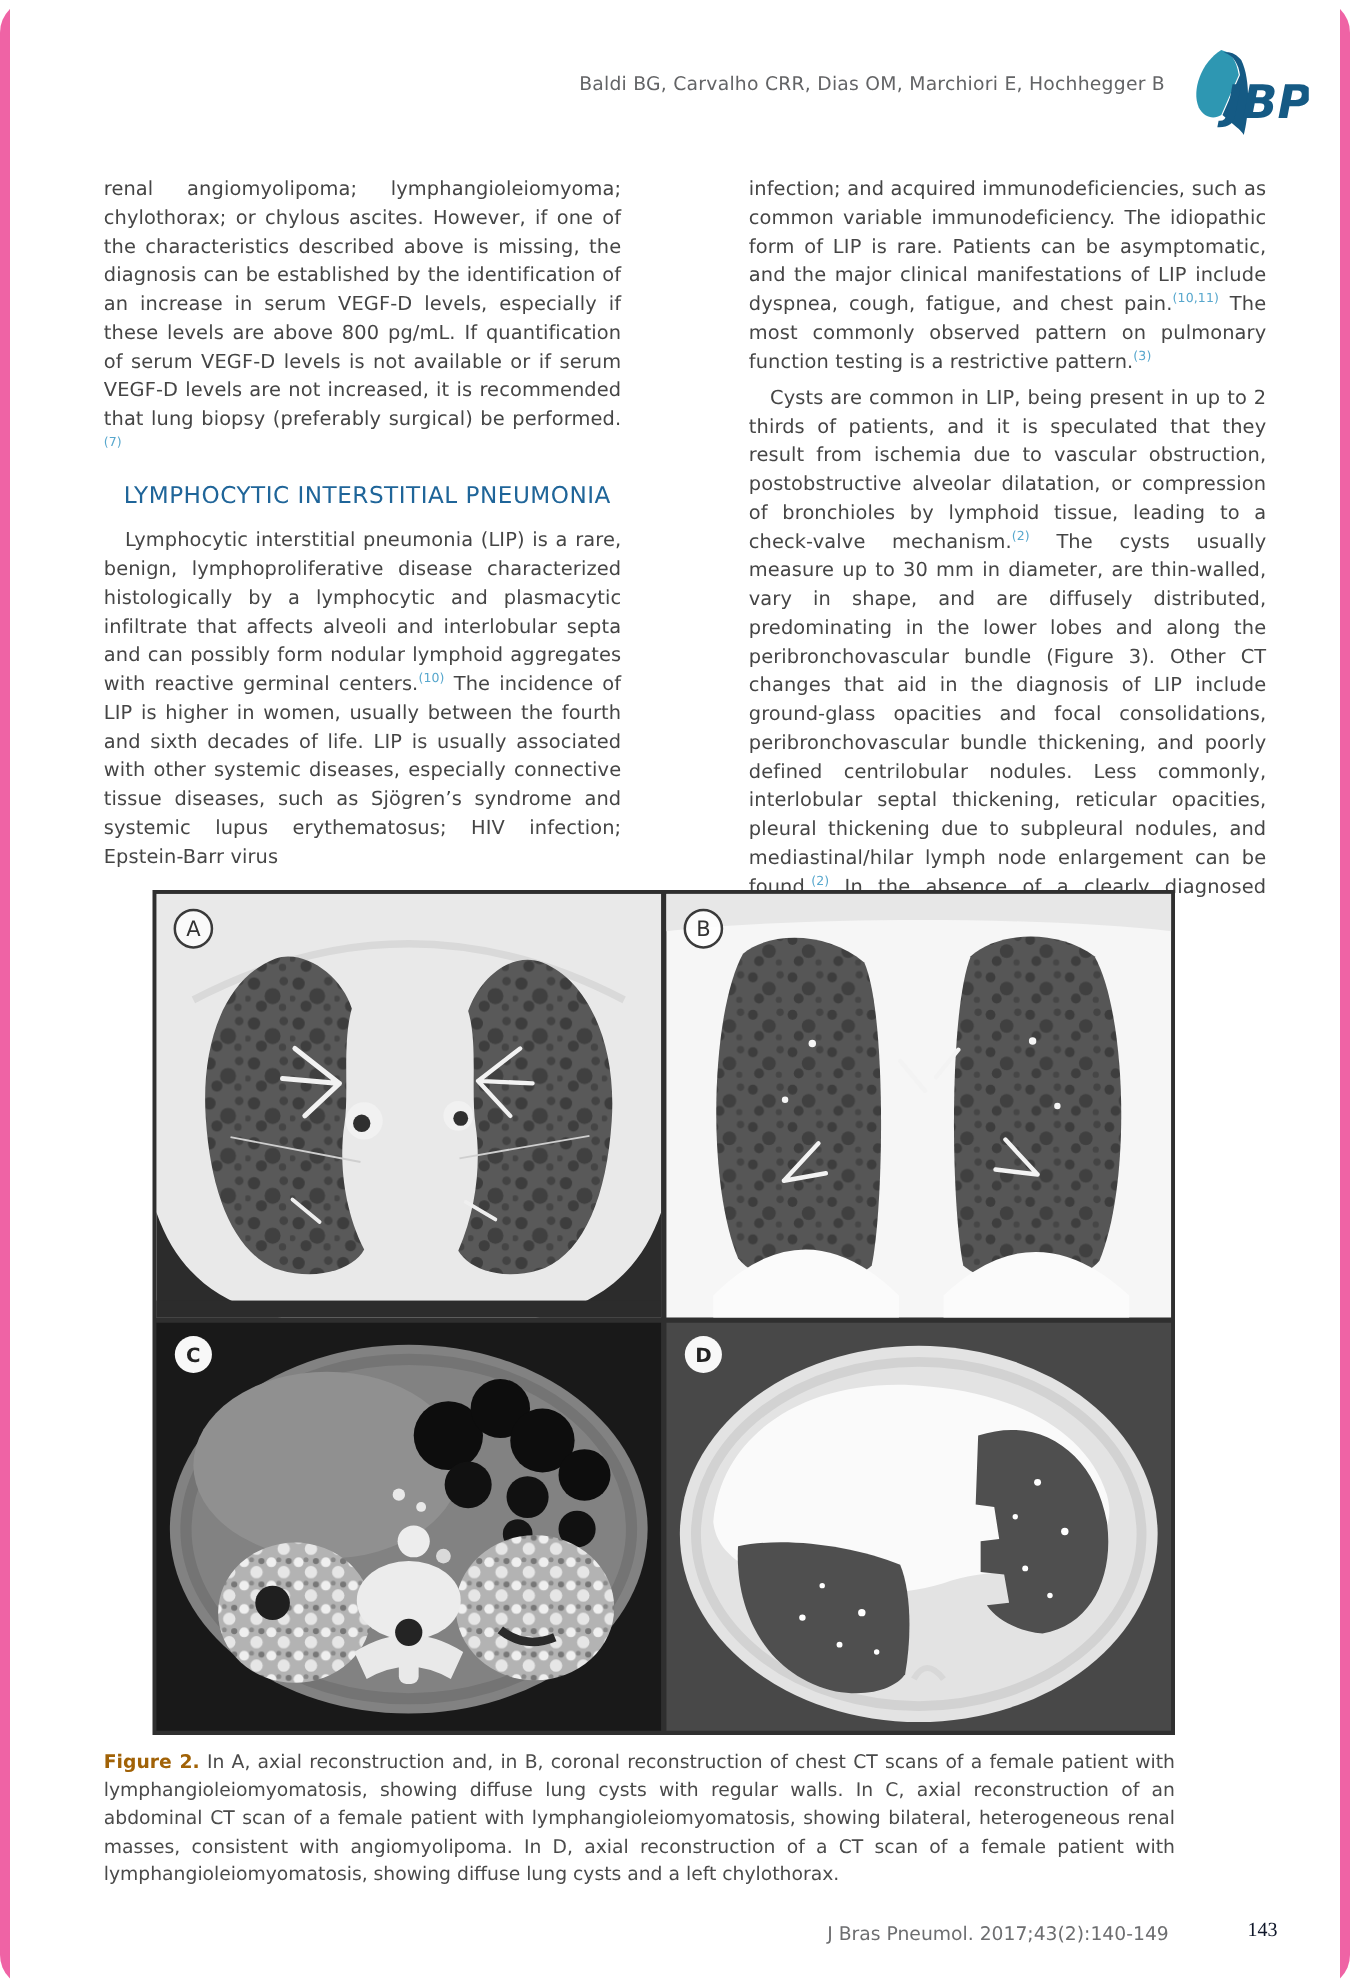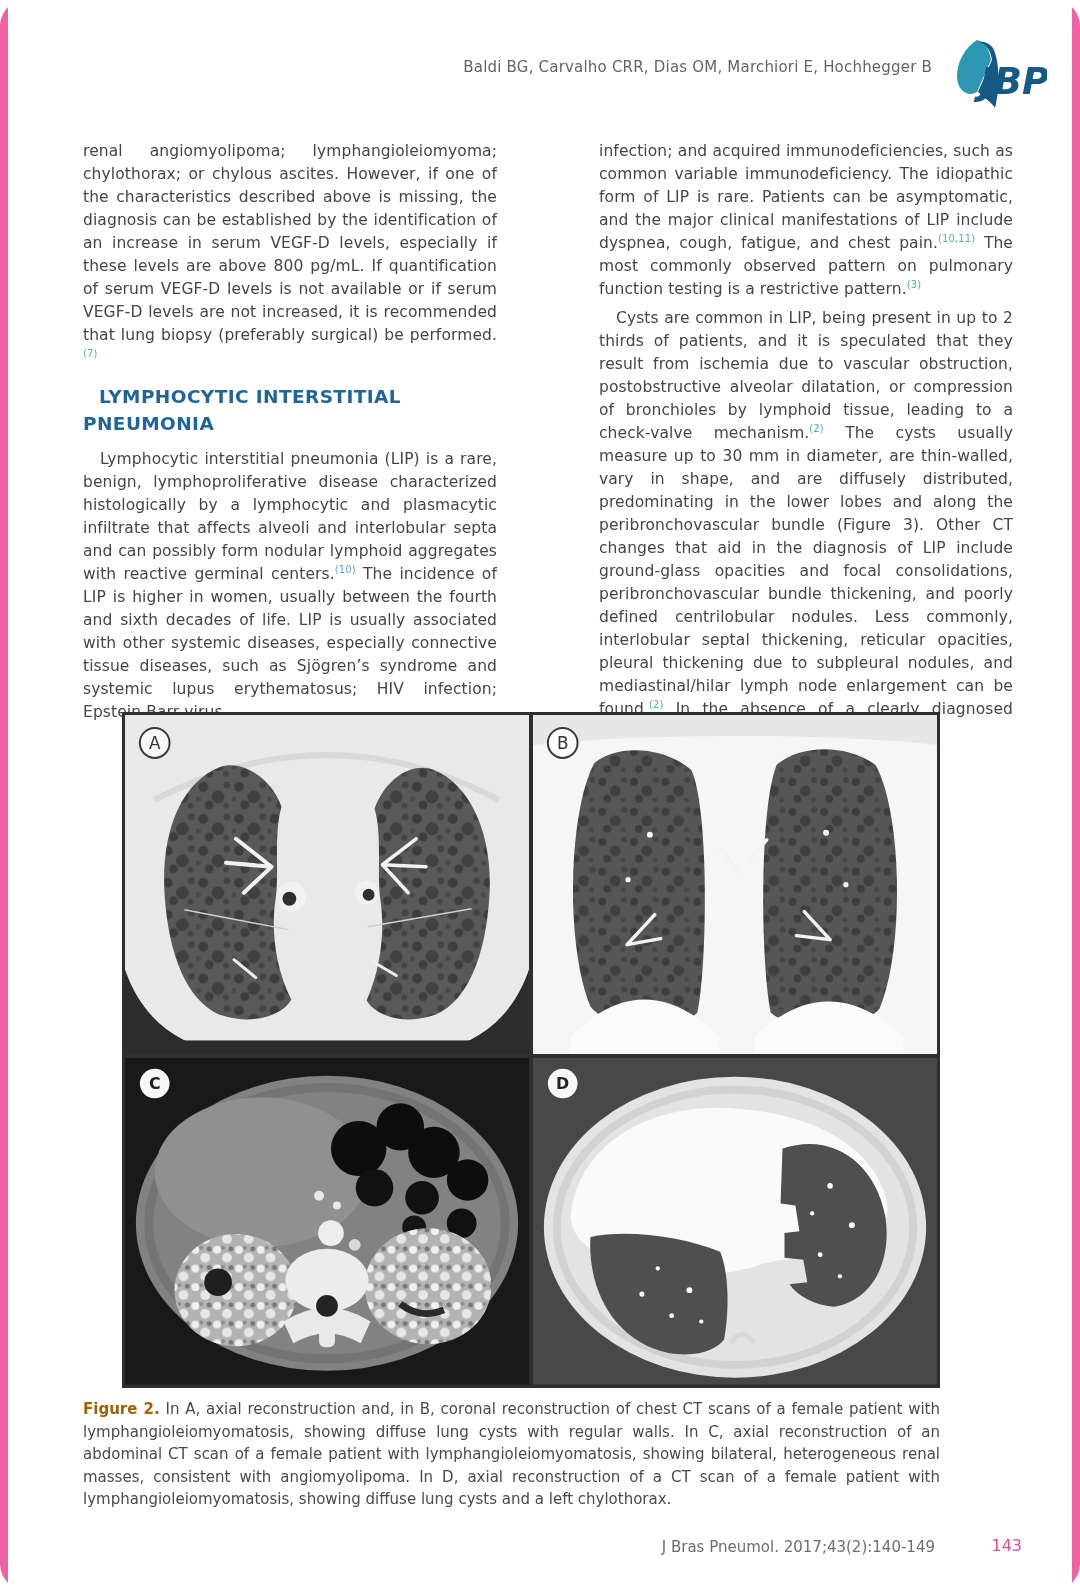--- a/index.html
+++ b/index.html
@@ -14,36 +14,36 @@
   .logo{position:absolute;top:34px;right:33px;width:100px;height:80px;}
 
   
   .col{position:absolute;top:140px;width:414px;font-size:15.5px;line-height:23px;
        text-align:justify;color:#454545;letter-spacing:.1px;}
   .col-left{left:83px;}
   .col-right{left:555px;margin-left:44px;}
   .para{margin:0 0 2px 0;}
   .indent{text-indent:17px;}
   sup.ref{font-size:10px;color:#57a7cd;vertical-align:super;line-height:0;}
-  h2.sec{margin:13px 0 11px 0;font-size:18.5px;line-height:27px;font-weight:bold;
+  h2.sec{margin:13px 0 11px 0;font-size:18.5px;line-height:27px;font-weight:normal;
          color:#1f6599;text-indent:16px;text-align:left;letter-spacing:.4px;}
 
   
   .figure{position:absolute;left:122px;top:712px;width:818px;height:676px;background:#2f2f2f;
           display:grid;grid-template-columns:1fr 1fr;grid-template-rows:343fr 330fr;
           gap:4px;padding:3px;box-sizing:border-box;}
   .figure svg{display:block;width:100%;height:100%;}
 
   .caption{position:absolute;left:83px;top:1398px;width:857px;font-size:15px;line-height:22.5px;
            text-align:justify;color:#4a4a4a;}
   .caption .cap-label{color:#a16207;font-weight:bold;}
 
   
   .footer-citation{position:absolute;top:1538px;right:145px;font-size:15px;color:#6d6e70;}
-  .footer-page{position:absolute;top:1536px;right:58px;font-size:16px;color:#ec4899;}
+  .footer-page{position:absolute;top:1536px;right:58px;font-size:16px;color:#0f172a;font-family:Liberation Serif, serif;}
 </style>
 </head>
 <body>
 
 <div id="page">
 
   <div class="edge-bar left" style="background: rgb(239, 99, 165);"></div>
   <div class="edge-bar right" style="background: rgb(239, 99, 165);"></div>
 
   <div class="authors">Baldi BG, Carvalho CRR, Dias OM, Marchiori E, Hochhegger B</div>

